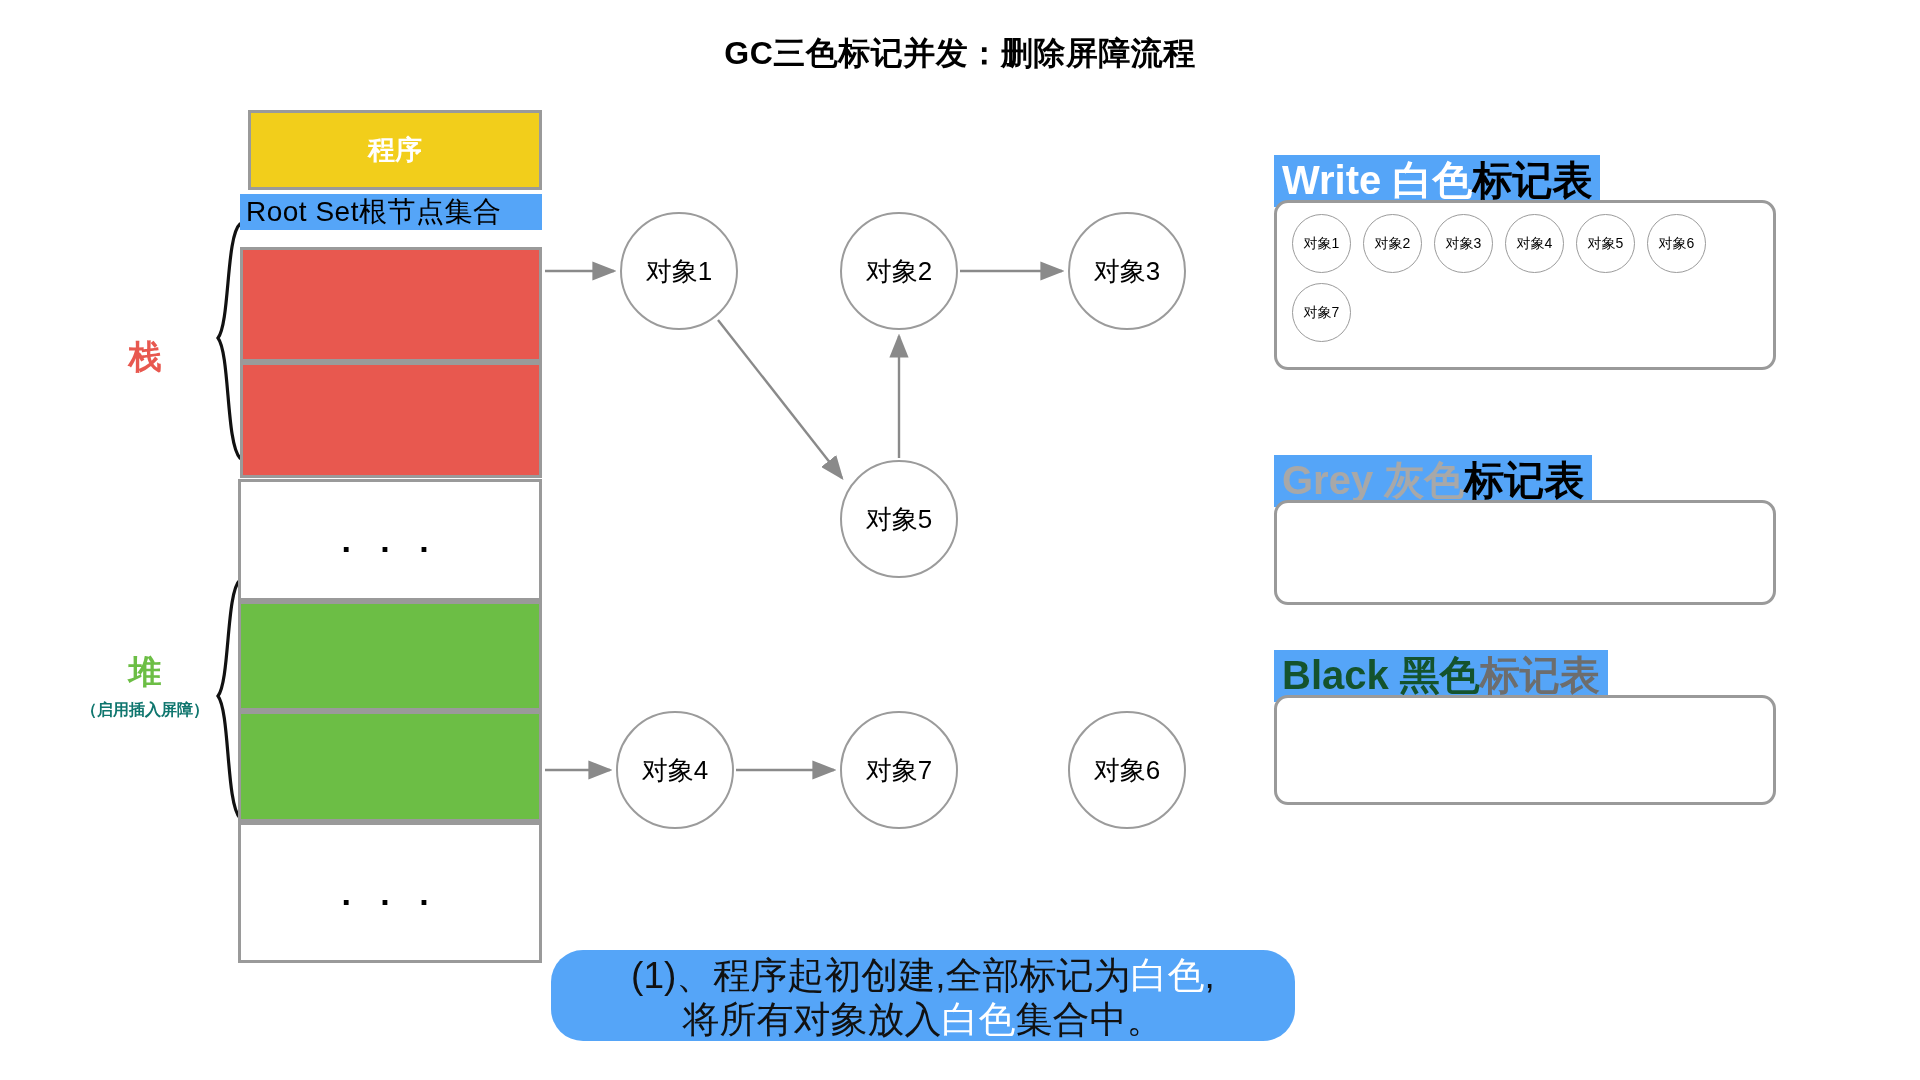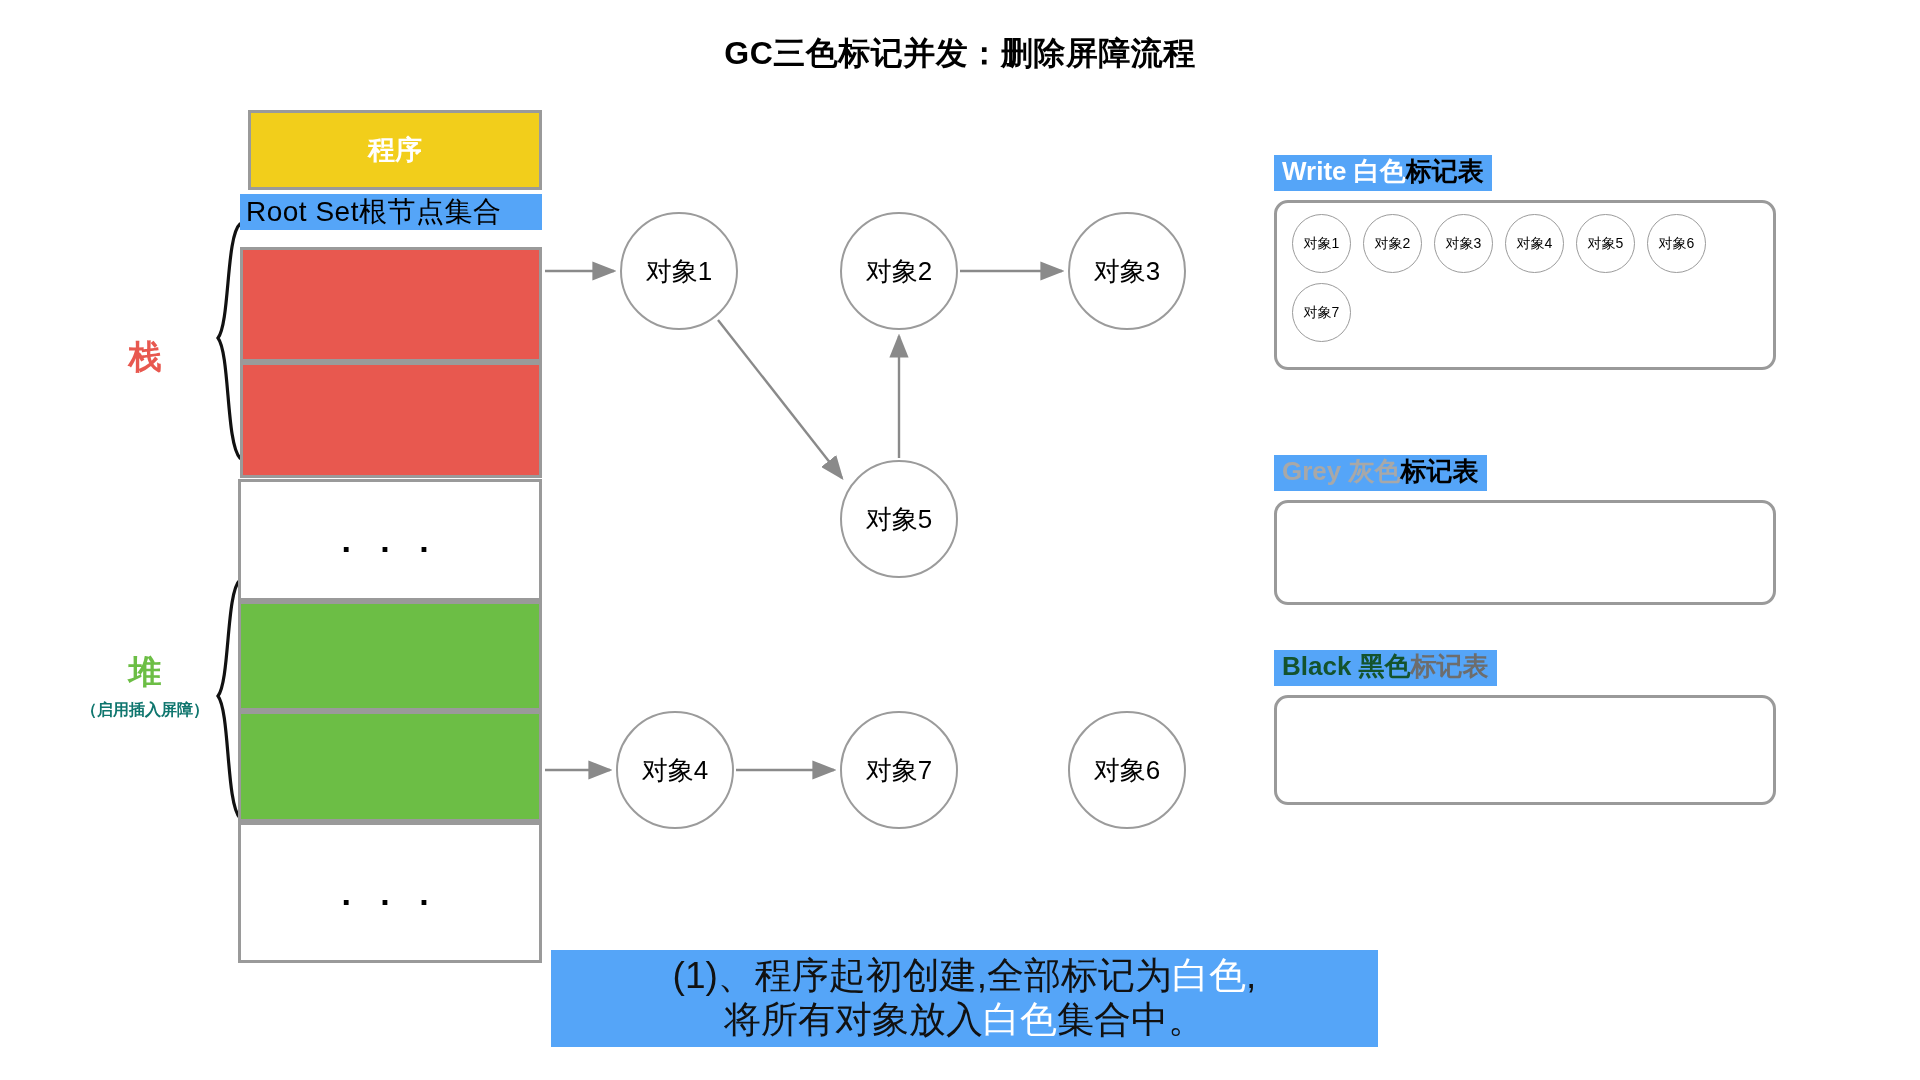--- a/index.html
+++ b/index.html
@@ -88,21 +88,21 @@
 
   #graph-svg {
     position: absolute; left: 0; top: 0;
     width: 1920px; height: 1080px; pointer-events: none;
   }
 
   
   .table-title {
     position: absolute;
     background: #55a5f8;
-    font-size: 26px; font-weight: bold;
+    font-size: 40px; font-weight: bold;
     padding: 2px 8px 4px 8px; white-space: nowrap;
     line-height: 1.15;
   }
   .table-box {
     position: absolute;
     border: 3px solid #9a9a9a; border-radius: 14px;
     background: #ffffff;
   }
   #white-title { left: 1274px; top: 155px; }
   #white-box   { left: 1274px; top: 200px; width: 502px; height: 170px; }
@@ -127,25 +127,26 @@
   .chip {
     width: 59px; height: 59px; border-radius: 50%;
     border: 1.5px solid #9b9b9b; background: #fff;
     display: flex; align-items: center; justify-content: center;
     font-size: 14px; color: #000;
   }
 
   
   #caption {
     position: absolute; left: 551px; top: 950px;
-    width: 827px; padding: 4px 10px 6px 10px;
+    width: 744px; padding: 4px 10px 0 10px;
     background: #55a5f8;
     text-align: center;
     font-size: 37px; line-height: 1.18; color: #111;
     white-space: nowrap;
+    border-radius: 32px;
   }
   #caption .hl { color: #ffffff; }
   #caption .line2 { display: block; }
 </style>
 </head>
 <body>
 
 <div id="stage">
 
   <div id="title">GC三色标记并发：删除屏障流程</div>

